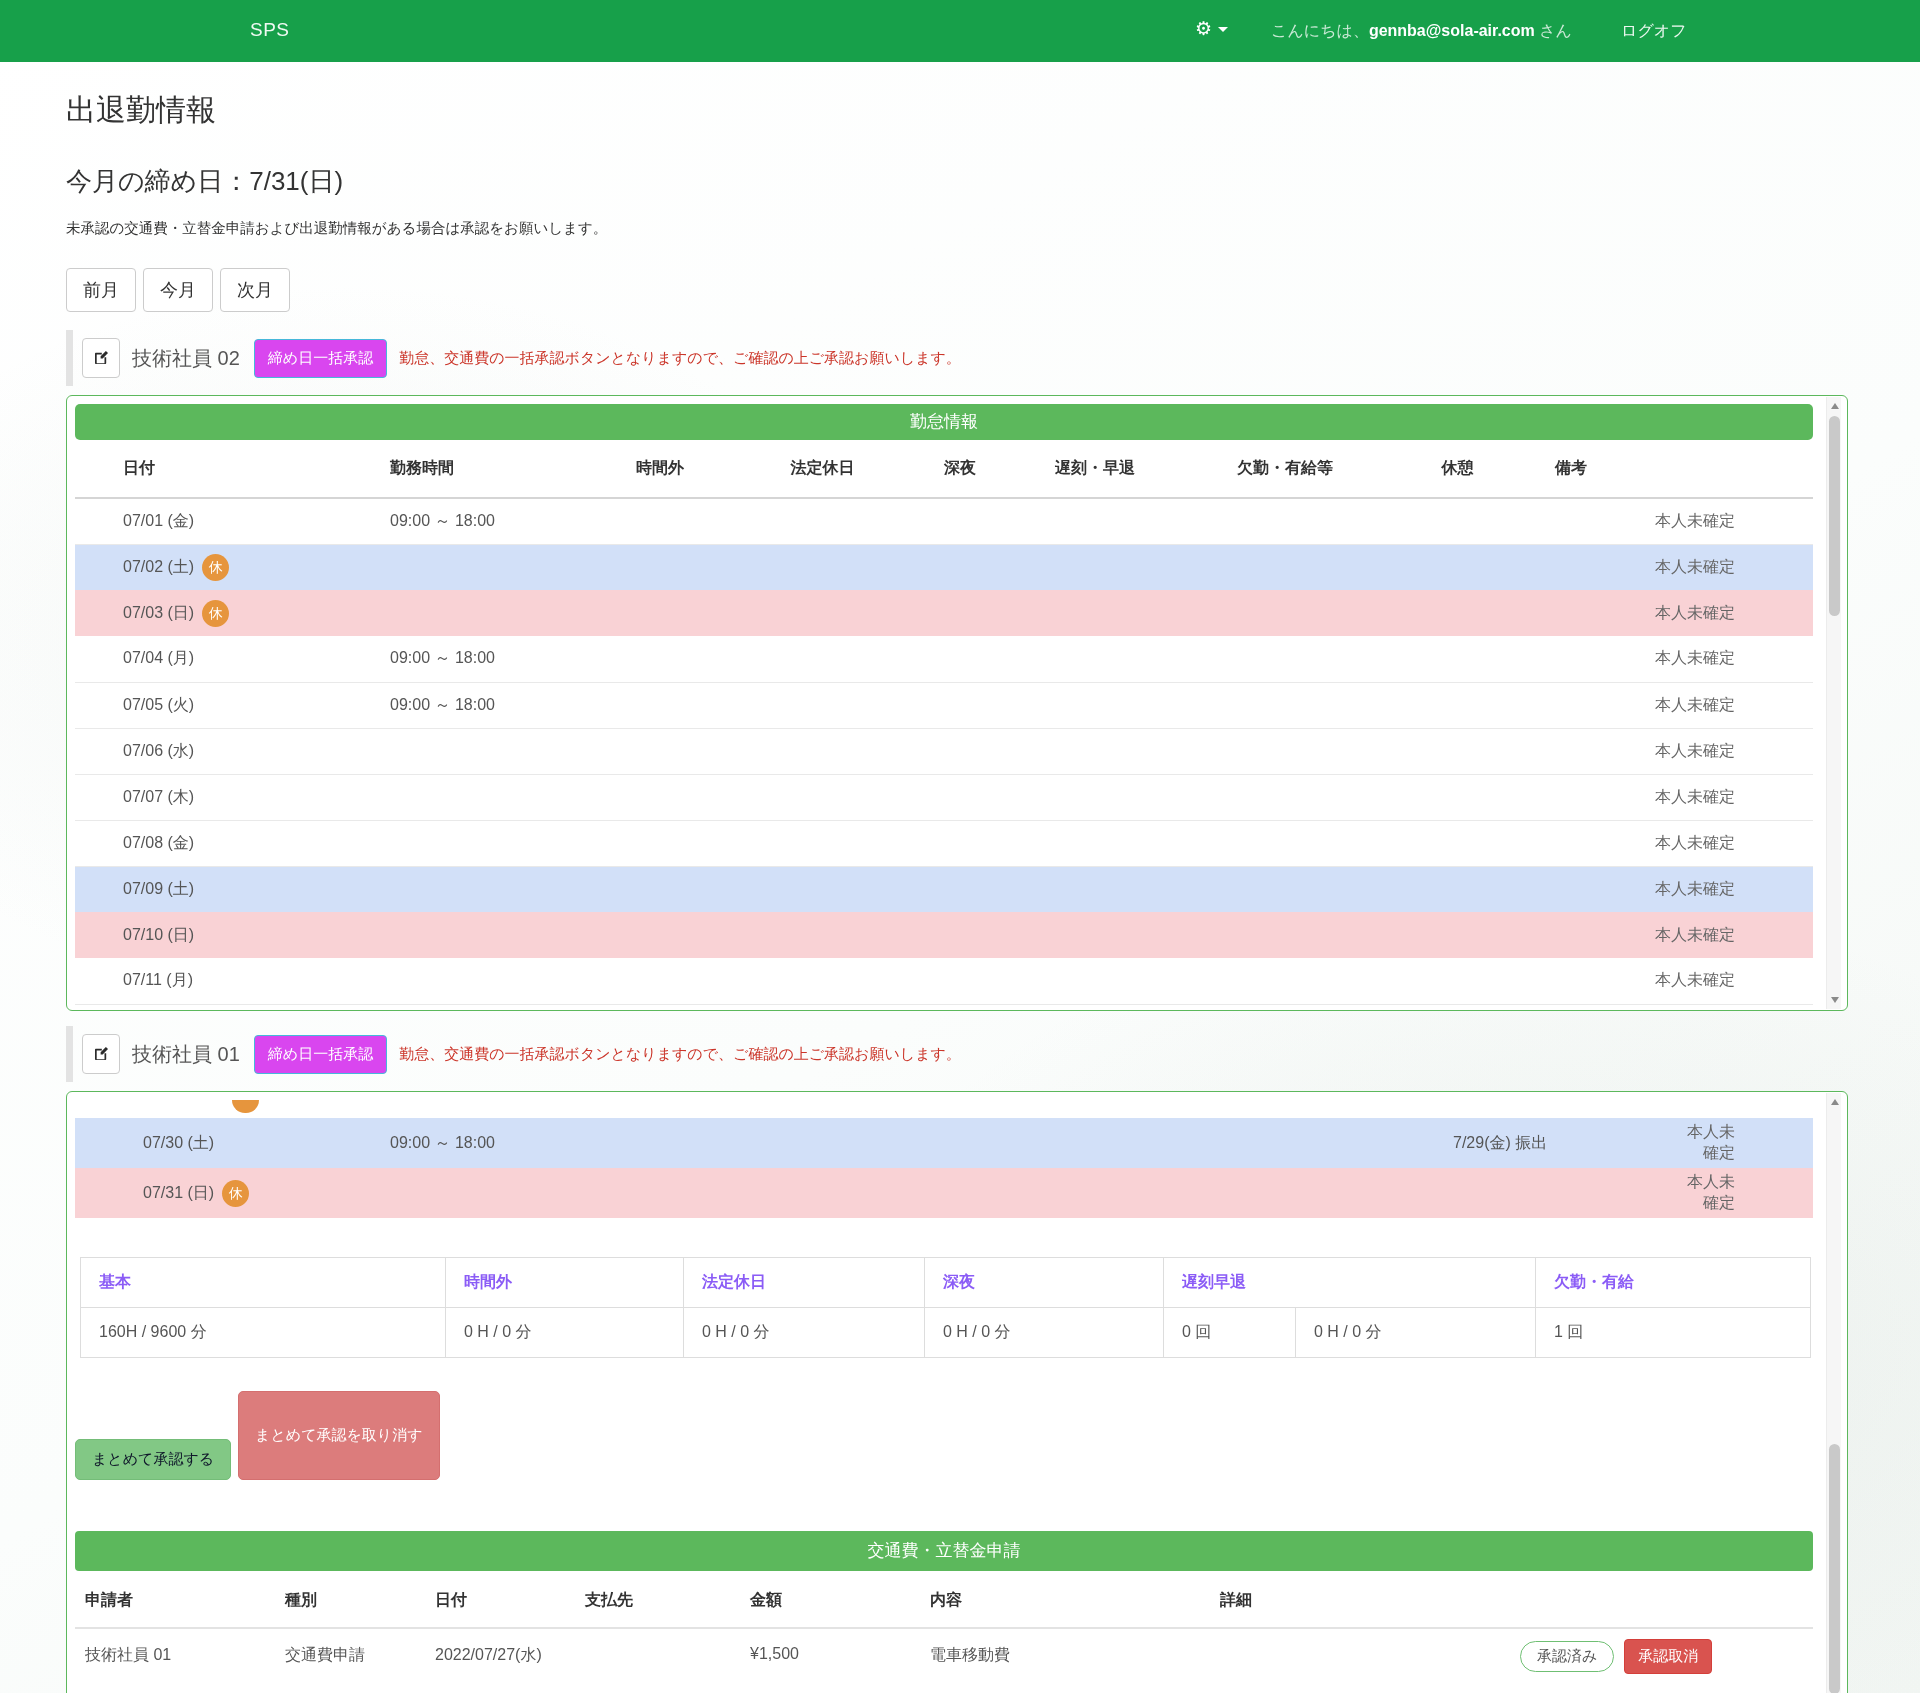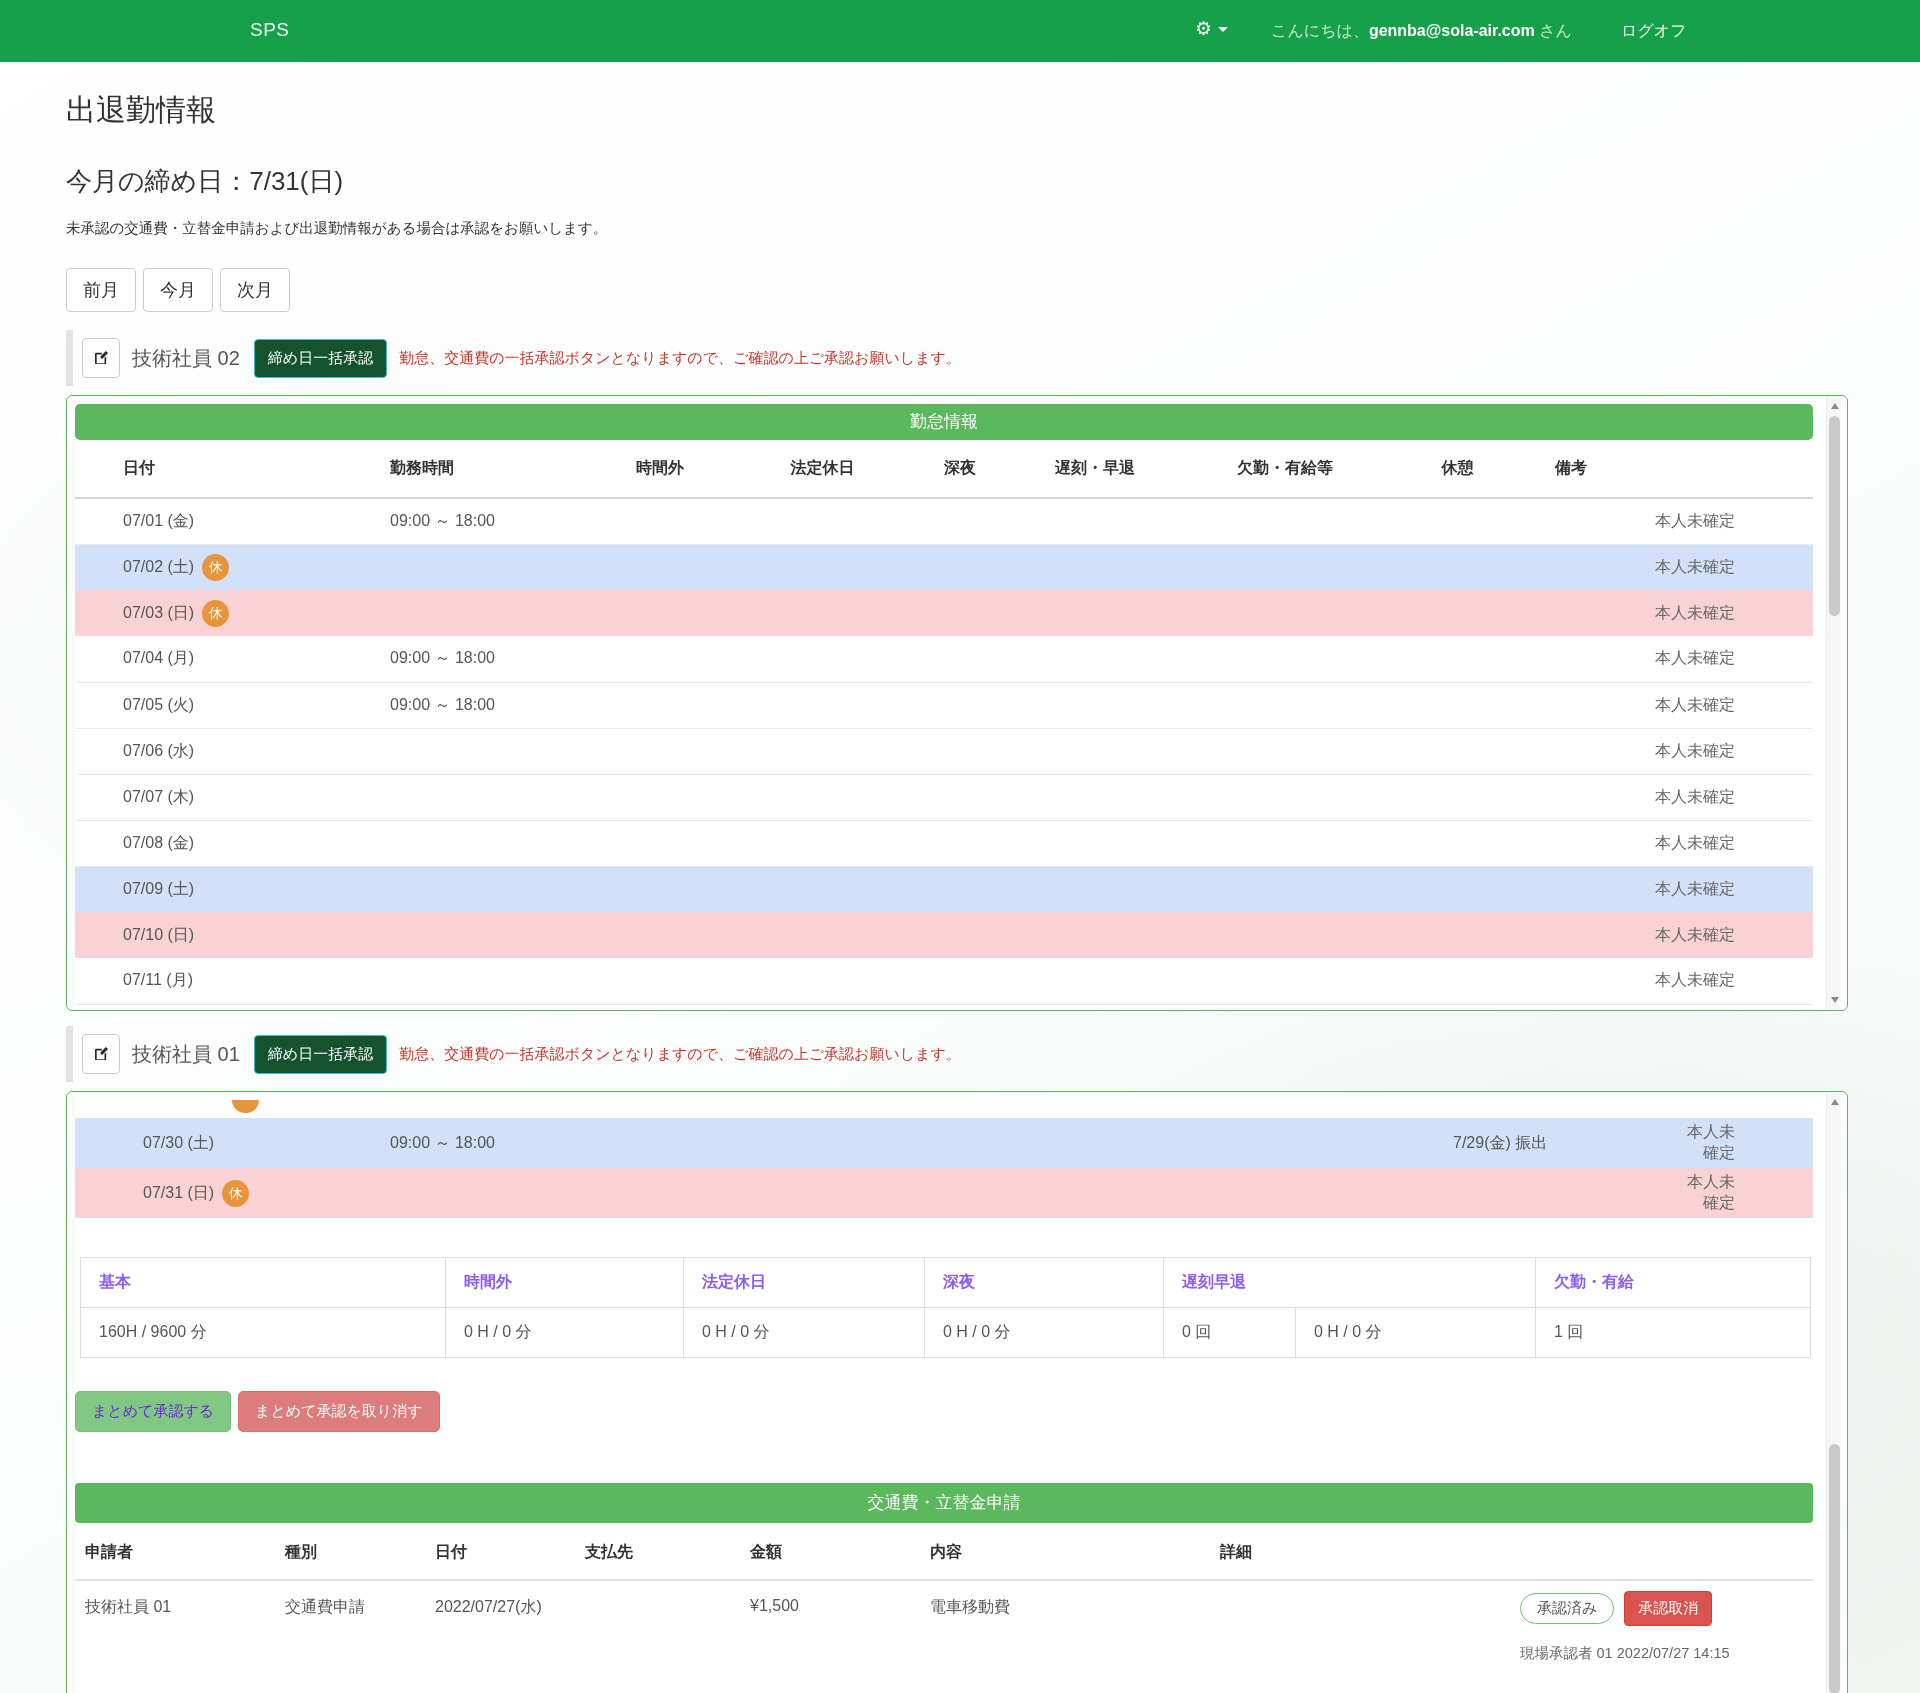--- a/index.html
+++ b/index.html
@@ -29,21 +29,21 @@
   h2.deadline { margin:33px 0 0 0; font-size:26px; font-weight:400; color:#333; }
   .note { margin:20px 0 0 0; font-size:14.5px; color:#333; }
 
   .month-nav { margin-top:30px; display:flex; gap:7px; }
   .month-btn { background:#fff; border:1px solid #ccc; border-radius:4px; padding:9px 16px; font-size:18px; color:#333; cursor:pointer; font-family:inherit; }
 
   
   .section-head { margin-top:18px; border-left:7px solid #e3e3e3; padding-left:9px; height:56px; display:flex; align-items:center; }
   .icon-btn { width:38px; height:40px; background:#fff; border:1px solid #ccc; border-radius:4px; display:flex; align-items:center; justify-content:center; cursor:pointer; }
   .emp-name { font-size:20px; color:#555; margin:0 14px 0 12px; }
-  .btn-info { background:#14532d; border:1px solid #46b8da; color:#fff; border-radius:4px; padding:9px 13px; font-size:15px; cursor:pointer; font-family:inherit; }
+  .btn-info { background:#d946ef; border:1px solid #46b8da; color:#fff; border-radius:4px; padding:9px 13px; font-size:15px; cursor:pointer; font-family:inherit; }
   .warning { color:#cb3529; font-size:15px; margin-left:12px; }
 
   
   .panel { position:relative; margin-top:9px; border:1px solid #5cb85c; border-radius:6px; background:#fff; padding:8px 0 0 8px; overflow:hidden; }
   .panel.p1 { height:616px; }
   .panel.p2 { height:624px; }
   .panel-bar { width:1738px; height:36px; background:#5cb85c; border-radius:5px; color:#fff; font-size:17px; text-align:center; line-height:36px; }
 
   table.att { width:1738px; table-layout:fixed; border-collapse:collapse; font-size:16px; color:#555; }
   table.att thead th { height:58px; font-weight:bold; color:#333; border-bottom:2px solid #d5d5d5; text-align:center; padding:0; }
@@ -78,21 +78,21 @@
   .p1 .vs-thumb { top:19px; height:200px; }
   .p2 .vs-thumb { bottom:19px; height:250px; }
 
   
   table.summary { margin:39px 0 0 5px; border-collapse:collapse; font-size:16px; table-layout:fixed; width:1730px; }
   table.summary th, table.summary td { border:1px solid #ddd; height:50px; text-align:left; padding-left:18px; font-weight:normal; }
   table.summary th { font-weight:bold; color:#8b5cf6; }
   table.summary td { color:#555; }
 
   .bulk-btns { margin-top:33px; display:flex; gap:7px; }
-  .btn-bulk-ok { background:#82c885; border:1px solid #74bd78; color:#6d28d9; border-radius:5px; padding:10px 16px; font-size:15px; cursor:pointer; font-family:inherit; }
+  .btn-bulk-ok { background:#82c885; border:1px solid #74bd78; color:#0f172a; border-radius:5px; padding:10px 16px; font-size:15px; cursor:pointer; font-family:inherit;margin-top:48px; }
   .btn-bulk-ng { background:#dc7c7c; border:1px solid #d46f6f; color:#fff; border-radius:5px; padding:10px 16px; font-size:15px; cursor:pointer; font-family:inherit; }
 
   
   .expense-bar { margin-top:51px; width:1738px; height:40px; background:#5cb85c; border-radius:4px; color:#fff; font-size:17px; text-align:center; line-height:40px; }
   table.exp { width:1738px; table-layout:fixed; border-collapse:collapse; font-size:16px; color:#555; margin-top:2px; }
   table.exp thead th { height:55px; text-align:left; font-weight:bold; color:#333; border-bottom:2px solid #e3e3e3; padding:0 0 0 10px; }
   table.exp tbody td { vertical-align:top; padding:16px 0 0 10px; }
   .badge-approved { display:inline-block; background:#fff; border:1px solid #6fbf73; border-radius:999px; padding:5px 16px; color:#555; font-size:15px; }
   .btn-danger { background:#d9534f; border:1px solid #d43f3a; color:#fff; border-radius:4px; padding:7px 13px; font-size:15px; margin-left:10px; cursor:pointer; font-family:inherit; }
   .approver-note { margin-top:18px; color:#666; font-size:14.5px; }

